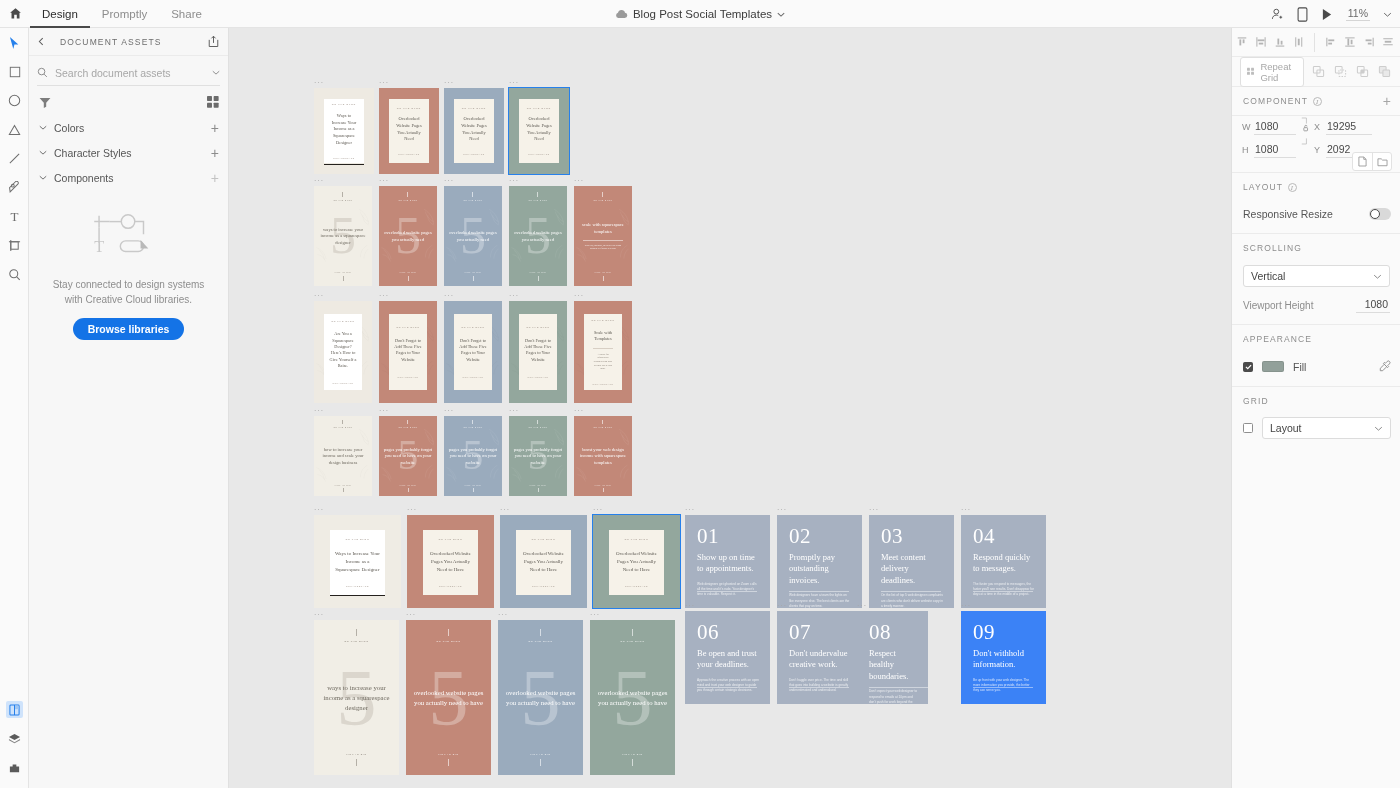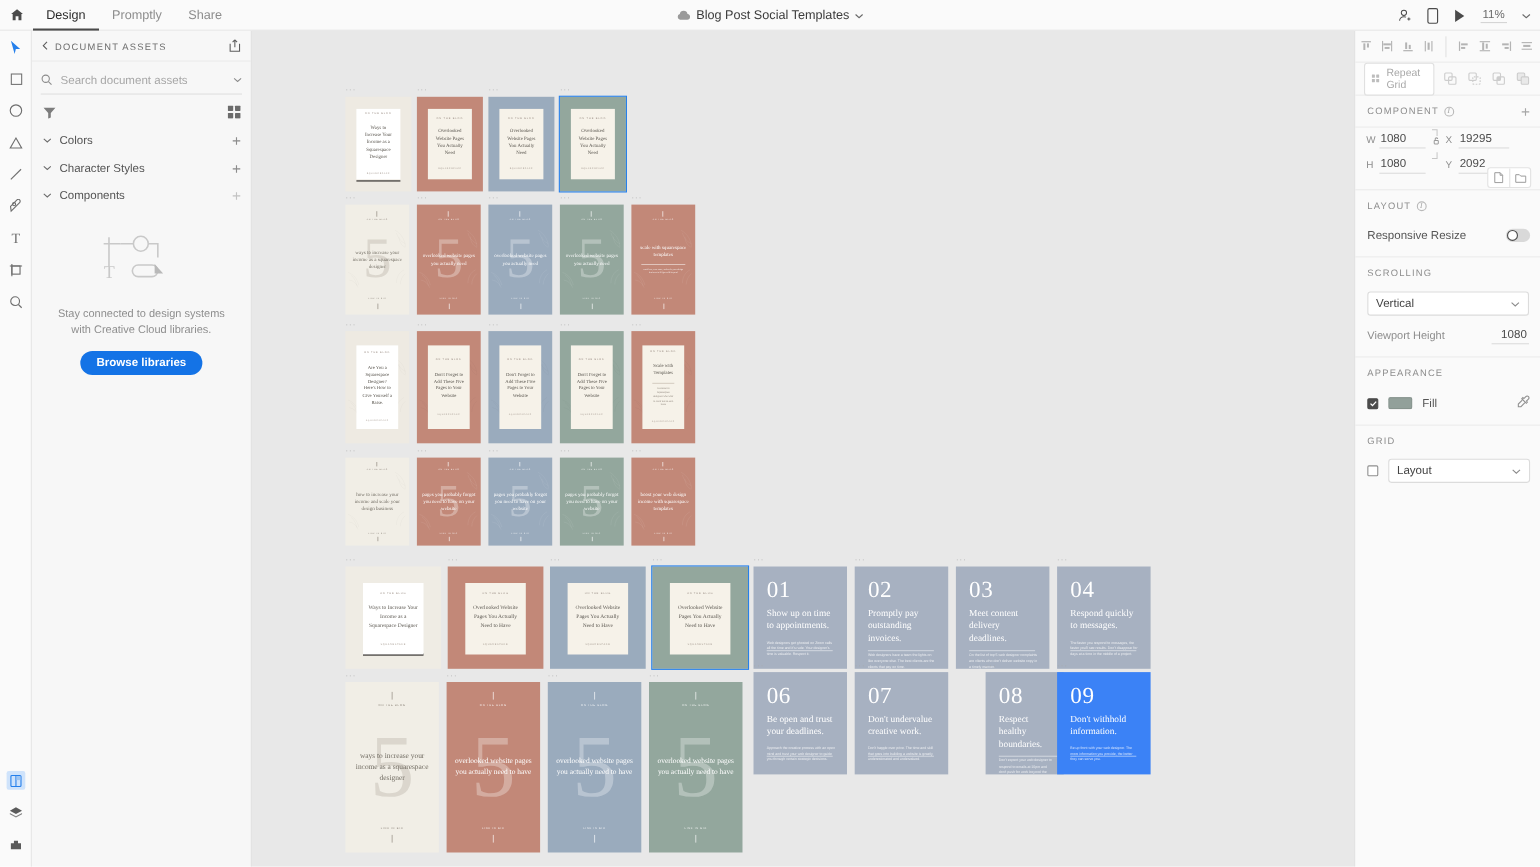--- a/index.html
+++ b/index.html
@@ -54,21 +54,21 @@
   }
   .tool.active-panel .tool-chip { background: #cfe3fb; }
 
   
   .leftpanel {
     position: absolute; top: 28px; left: 29px; width: 200px; height: 760px;
     background: #f7f7f7; border-right: 1px solid #e0e0e0;
   }
   .lp-header {
     height: 28px; display: flex; align-items: center; padding: 0 8px 0 9px;
-    gap: 6px; border-bottom: 1px solid #ebebeb;
+    gap: 16px; border-bottom: 1px solid #ebebeb;
   }
   .lp-title {
     font-size: 8.5px; letter-spacing: 1.15px; color: #6d6d6d; text-transform: uppercase;
     flex: 1;
   }
   .lp-search {
     height: 26px; margin: 4px 8px 0 8px; display: flex; align-items: center; gap: 7px;
     border-bottom: 1px solid #e0e0e0;
   }
   .lp-search input {
@@ -938,21 +938,21 @@
       </div>
       <div class="ab" style="left: 548px; top: 583px; width: 85px; height: 93px;">
         <div class="ab-dots">···</div>
         <div class="ab-body tipcard" style="background: rgb(167, 177, 193);">
           <div class="tip-num">07</div>
           <div class="tip-head">Don't undervalue creative work.</div>
           <div class="tip-body">Don't haggle over price. The time and skill that goes into building a website is greatly underestimated and undervalued.</div>
           <div class="tip-rule"></div>
         </div>
       </div>
-      <div class="ab" style="left: 667px; top: 583px; width: 71px; height: 93px; border-radius: 30px;">
+      <div class="ab" style="left: 628px; top: 583px; width: 71px; height: 93px; border-radius: 30px;">
         <div class="ab-dots">···</div>
         <div class="ab-body tipcard" style="background: rgb(167, 177, 193);">
           <div class="tip-num">08</div>
           <div class="tip-head">Respect healthy boundaries.</div>
           <div class="tip-body">Don't expect your web designer to respond to emails at 10pm and don't push for work beyond the scope of the contract.</div>
           <div class="tip-rule"></div>
         </div>
       </div>
       <div class="ab" style="left: 732px; top: 583px; width: 85px; height: 93px;">
         <div class="ab-dots">···</div>

